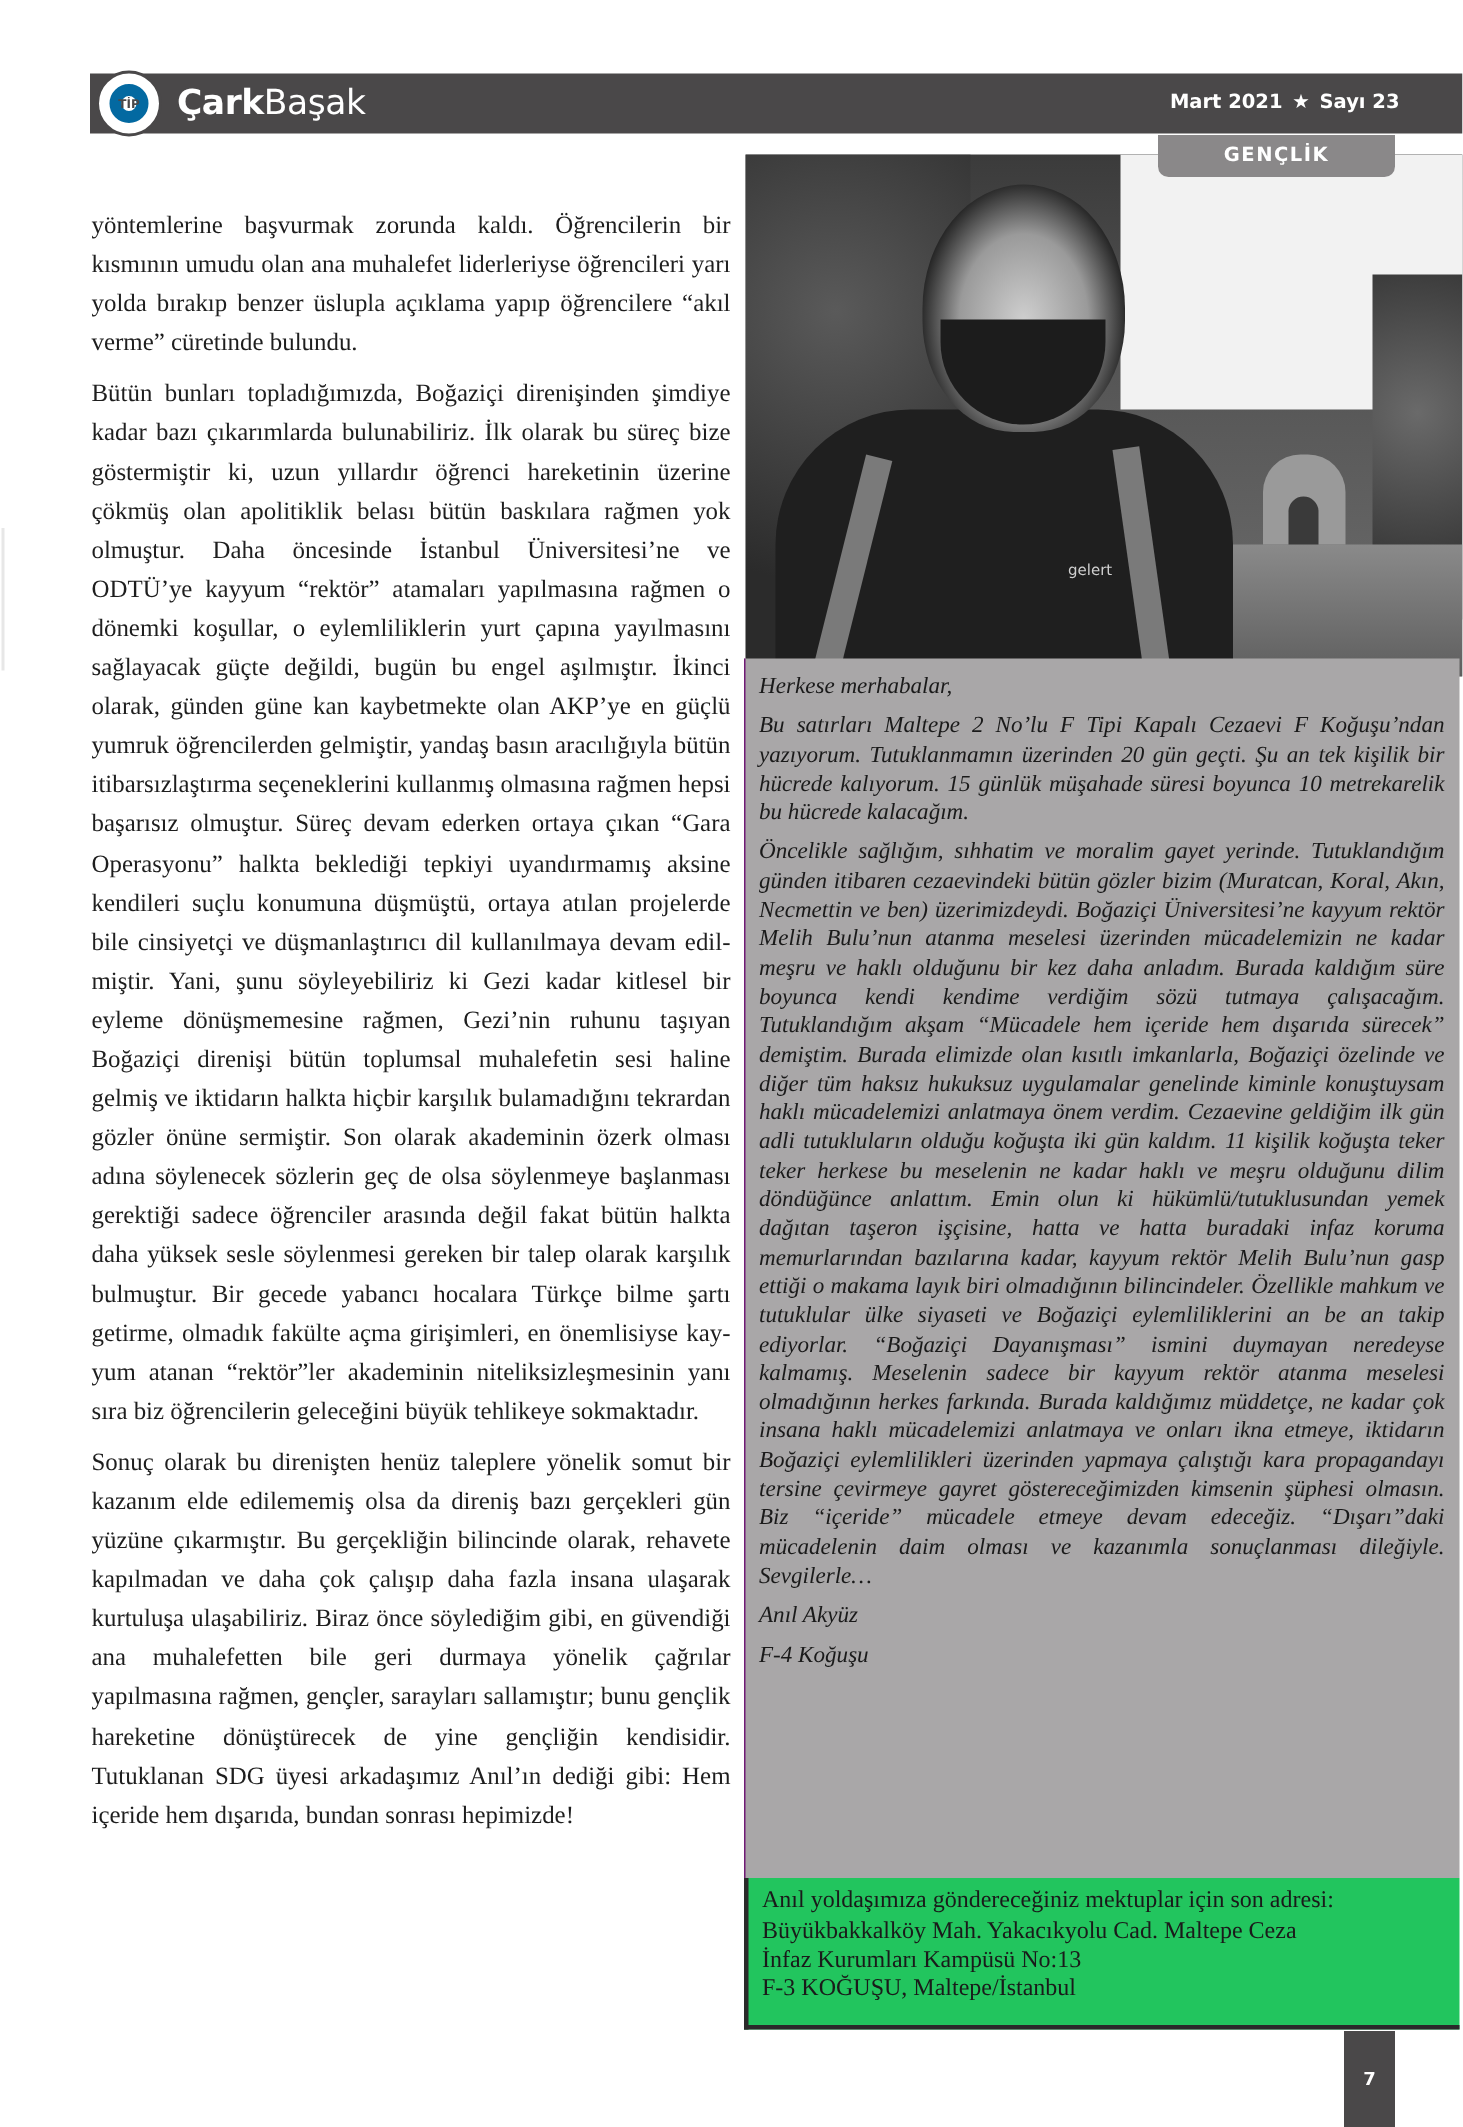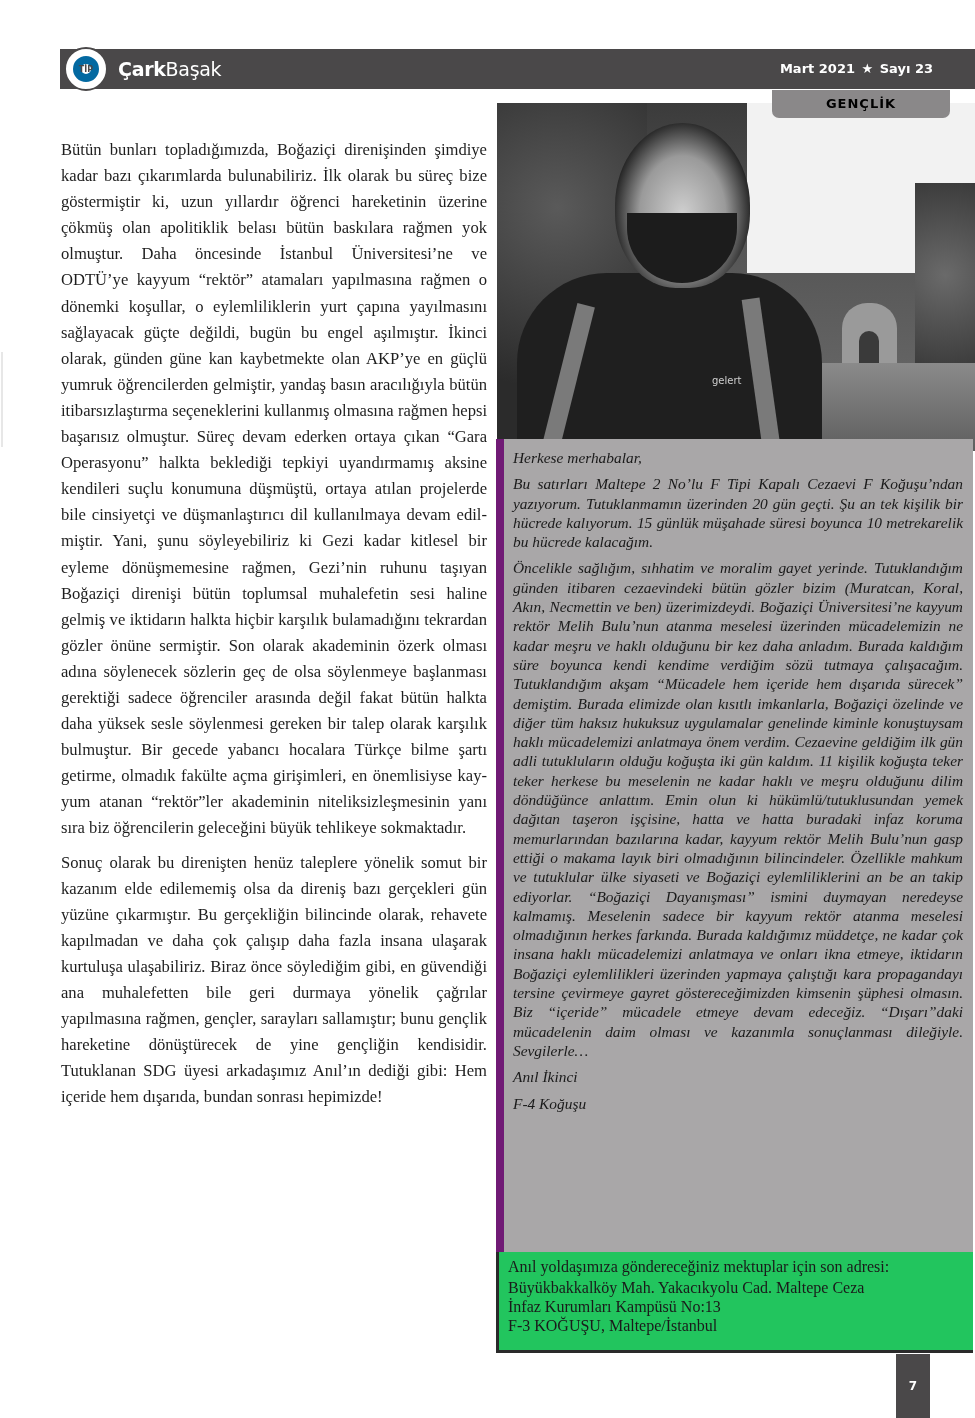--- a/index.html
+++ b/index.html
@@ -2,45 +2,45 @@
 <html><head>
 <meta charset="utf-8">
 <style>
   html, body { margin: 0; padding: 0; background: #ffffff; }
   body { width: 975px; height: 1418px; position: relative; overflow: hidden; font-family: "Liberation Serif", serif; color: #1e1e1e; }
 
   .header-bar { position: absolute; left: 60px; top: 49px; width: 915px; height: 40px; background: #4a4849; }
   .logo-wrap { position: absolute; left: 64px; top: 45px; height: 48px; display: flex; align-items: center; }
   .logo-seal { width: 44px; height: 44px; border-radius: 50%; background: #fff; border: 2px solid #4a4849; box-sizing: border-box; display: flex; align-items: center; justify-content: center; position: relative; }
   .logo-seal-inner { width: 26px; height: 26px; border-radius: 50%; border: 8px solid #0369a1; box-sizing: border-box; display: flex; align-items: center; justify-content: center; font-family: "DejaVu Sans", sans-serif; font-size: 8px; font-weight: bold; color: #4a4849; }
-  .logo-text { margin-left: 10px; font-family: "DejaVu Sans", sans-serif; font-size: 19px; color: #ffffff; letter-spacing: -0.3px; }
+  .logo-text { margin-left: 10px; font-family: "DejaVu Sans", sans-serif; font-size: 23px; color: #ffffff; letter-spacing: -0.3px; }
   .logo-text .bold { font-weight: bold; }
   .issue-info { position: absolute; right: 42px; top: 49px; height: 32px; line-height: 40px; font-family: "DejaVu Sans", sans-serif; font-size: 13px; font-weight: bold; color: #ffffff; }
   .issue-info .star { font-size: 13px; margin: 0 2px; }
 
-  .section-tab { position: absolute; left: 772px; top: 90px; width: 178px; height: 28px; background: #8a8889; border-radius: 0 0 7px 7px; color: #000000; font-family: "DejaVu Sans", sans-serif; font-weight: bold; font-size: 13px; text-align: center; line-height: 28px; letter-spacing: 1px; }
+  .section-tab { position: absolute; left: 772px; top: 90px; width: 158px; height: 28px; background: #8a8889; border-radius: 0 0 7px 7px; color: #ffffff; font-family: "DejaVu Sans", sans-serif; font-weight: bold; font-size: 13px; text-align: center; line-height: 28px; letter-spacing: 1px; }
 
   .main-col { position: absolute; left: 61px; top: 137px; width: 426px; font-size: 16.6px; line-height: 26.1px; text-align: justify; hyphens: manual; }
   .main-col p { margin: 0 0 8px 0; }
 
   .photo { position: absolute; left: 497px; top: 90px; width: 478px; height: 348px; overflow: hidden; background: linear-gradient(180deg, #3b3b3b 0%, #555 40%, #6d6d6d 100%); margin-top: 13px; }
   .photo .sky { position: absolute; left: 250px; top: 0; width: 228px; height: 170px; background: #f2f2f2; }
   .photo .trees-left { position: absolute; left: 0; top: 0; width: 150px; height: 348px; background: radial-gradient(circle at 40% 30%, #5a5a5a 0%, #2b2b2b 70%); }
   .photo .trees-right { position: absolute; right: 0; top: 80px; width: 60px; height: 230px; background: radial-gradient(circle at 50% 40%, #6a6a6a 0%, #333 80%); }
   .photo .road { position: absolute; left: 320px; top: 260px; width: 158px; height: 88px; background: linear-gradient(180deg, #8a8a8a, #5e5e5e); }
   .photo .gate { position: absolute; left: 345px; top: 200px; width: 55px; height: 60px; background: #9a9a9a; border-radius: 25px 25px 0 0; }
   .photo .gate::after { content: ""; position: absolute; left: 17px; top: 28px; width: 20px; height: 32px; background: #3a3a3a; border-radius: 10px 10px 0 0; }
   .photo .person-head { position: absolute; left: 118px; top: 20px; width: 135px; height: 165px; background: radial-gradient(ellipse at 50% 55%, #cfcfcf 0%, #9a9a9a 45%, #1a1a1a 75%); border-radius: 50% 50% 45% 45%; }
   .photo .beard { position: absolute; left: 130px; top: 110px; width: 110px; height: 70px; background: #1c1c1c; border-radius: 0 0 55px 55px; }
   .photo .body { position: absolute; left: 20px; top: 170px; width: 305px; height: 190px; background: #1f1f1f; border-radius: 90px 90px 0 0; }
   .photo .strap-l { position: absolute; left: 62px; top: 200px; width: 18px; height: 150px; background: #7a7a7a; transform: rotate(14deg); }
   .photo .strap-r { position: absolute; left: 255px; top: 195px; width: 18px; height: 150px; background: #7a7a7a; transform: rotate(-8deg); }
   .photo .brand { position: absolute; left: 215px; top: 272px; font-family: "DejaVu Sans", sans-serif; font-size: 10px; color: #cfcfcf; }
 
-  .letter-box { position: absolute; left: 496px; top: 439px; width: 477px; height: 813px; background: #a9a7a8; border-left: 8px solid #701a75; box-sizing: border-box; padding: 9px 10px 0 9px; font-style: italic; font-size: 15.4px; line-height: 19.3px; text-align: justify; color: #1a1a1a; }
+  .letter-box { position: absolute; left: 496px; top: 439px; width: 477px; height: 813px; background: #a9a7a8; border-left: 1px solid #701a75; box-sizing: border-box; padding: 9px 10px 0 9px; font-style: italic; font-size: 15.4px; line-height: 19.3px; text-align: justify; color: #1a1a1a; }
   .letter-box p { margin: 0 0 7px 0; }
   .letter-box .sign { margin: 4px 0 7px 0; }
 
   .address-box { position: absolute; left: 496px; top: 1252px; width: 477px; height: 101px; background: #22c55e; border-left: 3px solid #2a2a2a; border-bottom: 3px solid #2a2a2a; box-sizing: border-box; padding: 4px 10px 0 9px; font-size: 16px; line-height: 21.5px; color: #1a1a1a; }
   .address-box div { white-space: nowrap; }
   .address-box .addr-line { line-height: 19px; }
 
   .page-tab { position: absolute; left: 896px; top: 1354px; width: 34px; height: 64px; background: #4a4849; color: #ffffff; font-family: "DejaVu Sans", sans-serif; font-weight: bold; font-size: 12px; text-align: center; line-height: 64px; }
   .margin-line { position: absolute; left: 1px; top: 352px; width: 2px; height: 95px; background: #e7e7e7; }
 </style>
@@ -74,29 +74,30 @@
   <div class="person-head"></div>
   <div class="beard"></div>
   <div class="brand">gelert</div>
 </div>
 
 <div class="section-tab">GENÇLİK</div>
 
 <div class="margin-line"></div>
 
 <div class="main-col">
+  <p>yöntemlerine başvurmak zorunda kaldı. Öğrencilerin bir kısmının umudu olan ana muhalefet liderleriyse öğrencileri yarı yolda bırakıp benzer üslupla açıklama yapıp öğrencilere “akıl verme” cüretinde bulundu.</p>
   <p>Bütün bunları topladığımızda, Boğaziçi direnişinden şimdiye kadar bazı çıkarımlarda bulunabiliriz. İlk ola­rak bu süreç bize göstermiştir ki, uzun yıllardır öğrenci hareketinin üzerine çökmüş olan apolitiklik belası bü­tün baskılara rağmen yok olmuştur. Daha öncesinde İstanbul Üniversitesi’ne ve ODTÜ’ye kayyum “rek­tör” atamaları yapılmasına rağmen o dönemki koşullar, o eylemliliklerin yurt çapına yayılmasını sağlayacak güçte değildi, bugün bu engel aşılmıştır. İkinci olarak, günden güne kan kaybetmekte olan AKP’ye en güçlü yumruk öğrencilerden gelmiştir, yandaş basın aracı­lığıyla bütün itibarsızlaştırma seçeneklerini kullanmış olmasına rağmen hepsi başarısız olmuştur. Süreç de­vam ederken ortaya çıkan “Gara Operasyonu” halkta beklediği tepkiyi uyandırmamış aksine kendileri suçlu konumuna düşmüştü, ortaya atılan projelerde bile cin­siyetçi ve düşmanlaştırıcı dil kullanılmaya devam edil­miştir. Yani, şunu söyleyebiliriz ki Gezi kadar kitlesel bir eyleme dönüşmemesine rağmen, Gezi’nin ruhunu taşıyan Boğaziçi direnişi bütün toplumsal muhalefetin sesi haline gelmiş ve iktidarın halkta hiçbir karşılık bu­lamadığını tekrardan gözler önüne sermiştir. Son olarak akademinin özerk olması adına söylenecek sözlerin geç de olsa söylenmeye başlanması gerektiği sadece öğren­ciler arasında değil fakat bütün halkta daha yüksek sesle söylenmesi gereken bir talep olarak karşılık bulmuştur. Bir gecede yabancı hocalara Türkçe bilme şartı getirme, olmadık fakülte açma girişimleri, en önemlisiyse kay­yum atanan “rektör”ler akademinin niteliksizleşmesinin yanı sıra biz öğrencilerin geleceğini büyük tehlikeye sokmaktadır.</p>
   <p>Sonuç olarak bu direnişten henüz taleplere yönelik so­mut bir kazanım elde edilememiş olsa da direniş bazı gerçekleri gün yüzüne çıkarmıştır. Bu gerçekliğin bi­lincinde olarak, rehavete kapılmadan ve daha çok çalışıp daha fazla insana ulaşarak kurtuluşa ulaşabiliriz. Biraz önce söylediğim gibi, en güvendiği ana muhalefetten bile geri durmaya yönelik çağrılar yapılmasına rağmen, gençler, sarayları sallamıştır; bunu gençlik hareketine dönüştürecek de yine gençliğin kendisidir. Tutuklanan SDG üyesi arkadaşımız Anıl’ın dediği gibi: Hem içeride hem dışarıda, bundan sonrası hepimizde!</p>
 </div>
 
 <div class="letter-box">
   <p>Herkese merhabalar,</p>
   <p>Bu satırları Maltepe 2 No’lu F Tipi Kapalı Cezaevi F Ko­ğuşu’ndan yazıyorum. Tutuklanmamın üzerinden 20 gün geçti. Şu an tek kişilik bir hücrede kalıyorum. 15 günlük mü­şahade süresi boyunca 10 metrekarelik bu hücrede kalacağım.</p>
   <p>Öncelikle sağlığım, sıhhatim ve moralim gayet yerinde. Tutuklandığım günden itibaren cezaevindeki bütün gözler bizim (Muratcan, Koral, Akın, Necmettin ve ben) üzerimiz­deydi. Boğaziçi Üniversitesi’ne kayyum rektör Melih Bu­lu’nun atanma meselesi üzerinden mücadelemizin ne kadar meşru ve haklı olduğunu bir kez daha anladım. Burada kal­dığım süre boyunca kendi kendime verdiğim sözü tutmaya çalışacağım. Tutuklandığım akşam “Mücadele hem içeride hem dışarıda sürecek” demiştim. Burada elimizde olan kı­sıtlı imkanlarla, Boğaziçi özelinde ve diğer tüm haksız hu­kuksuz uygulamalar genelinde kiminle konuştuysam haklı mücadelemizi anlatmaya önem verdim. Cezaevine geldiğim ilk gün adli tutukluların olduğu koğuşta iki gün kaldım. 11 kişilik koğuşta teker teker herkese bu meselenin ne kadar haklı ve meşru olduğunu dilim döndüğünce anlattım. Emin olun ki hükümlü/tutuklusundan yemek dağıtan taşeron iş­çisine, hatta ve hatta buradaki infaz koruma memurlarından bazılarına kadar, kayyum rektör Melih Bulu’nun gasp ettiği o makama layık biri olmadığının bilincindeler. Özellikle mahkum ve tutuklular ülke siyaseti ve Boğaziçi eylemli­liklerini an be an takip ediyorlar. “Boğaziçi Dayanışması” ismini duymayan neredeyse kalmamış. Meselenin sadece bir kayyum rektör atanma meselesi olmadığının herkes farkın­da. Burada kaldığımız müddetçe, ne kadar çok insana haklı mücadelemizi anlatmaya ve onları ikna etmeye, iktidarın Boğaziçi eylemlilikleri üzerinden yapmaya çalıştığı kara propagandayı tersine çevirmeye gayret göstereceğimizden kimsenin şüphesi olmasın. Biz “içeride” mücadele etmeye devam edeceğiz. “Dışarı”daki mücadelenin daim olması ve kazanımla sonuçlanması dileğiyle. Sevgilerle…</p>
-  <p class="sign">Anıl İkinci</p>
+  <p class="sign">Anıl Akyüz</p>
   <p class="sign">F-4 Koğuşu</p>
 </div>
 
 <div class="address-box">
   <div>Anıl yoldaşımıza göndereceğiniz mektuplar için son adresi:</div>
   <div class="addr-line">Büyükbakkalköy Mah. Yakacıkyolu Cad. Maltepe Ceza</div>
   <div class="addr-line">İnfaz Kurumları Kampüsü No:13</div>
   <div class="addr-line">F-3 KOĞUŞU, Maltepe/İstanbul</div>
 </div>
 

